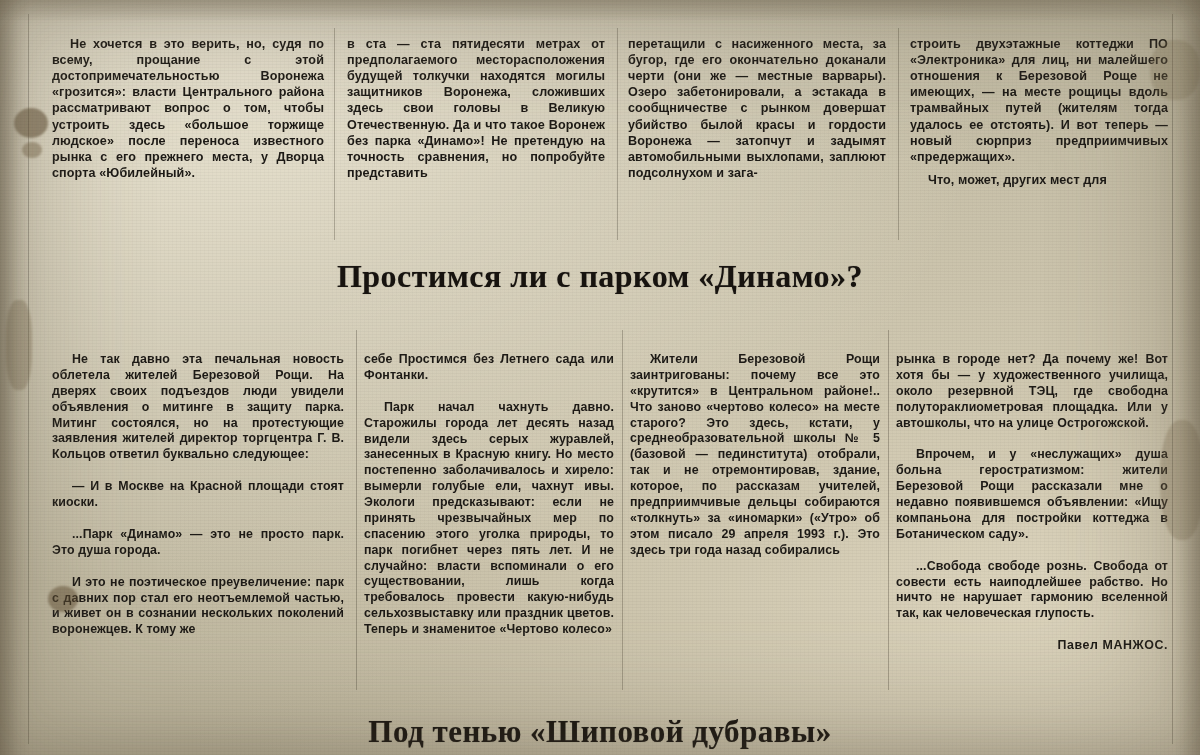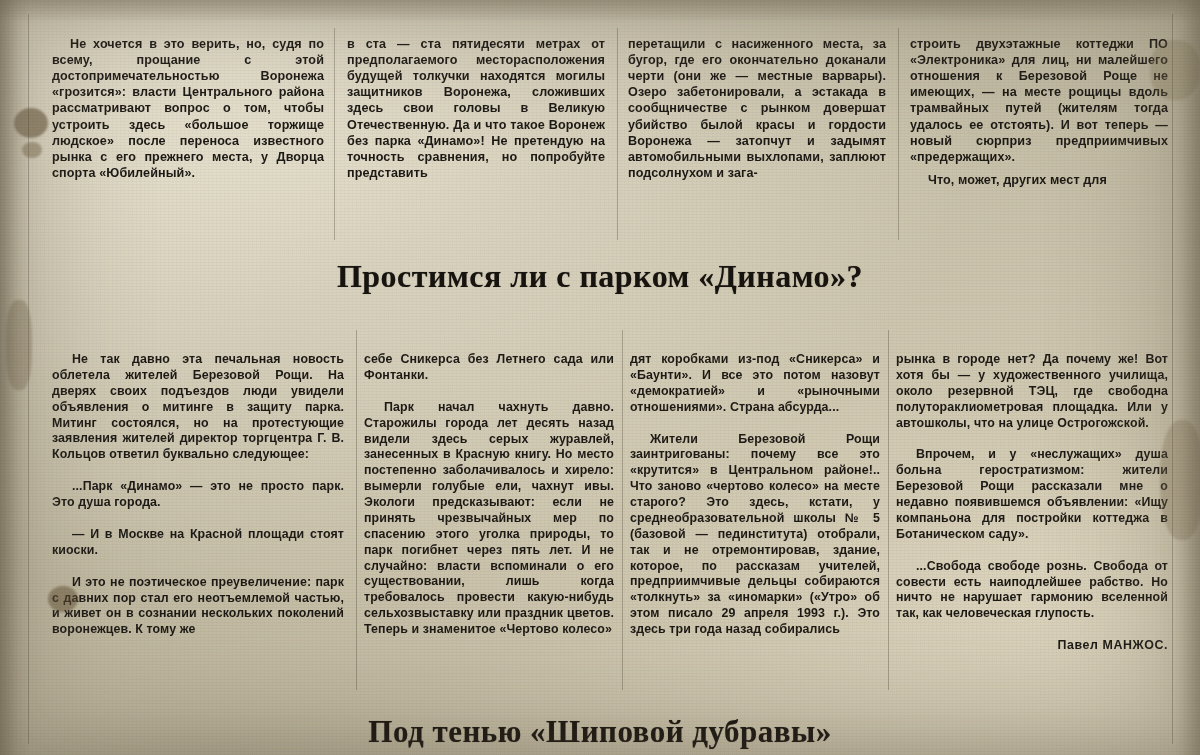--- a/index.html
+++ b/index.html
@@ -130,32 +130,31 @@
 
   <div class="col top-col" style="left:910px; top:36px; width:258px;">
     <p>строить двухэтажные коттеджи ПО «Электроника» для лиц, ни малейшего отношения к Березовой Роще не имеющих, — на месте рощицы вдоль трамвайных путей (жителям тогда удалось ее отстоять). И вот теперь — новый сюрприз предприимчивых «предержащих».</p>
     <p class="ind" style="margin-top:7px;">Что, может, других мест для</p>
   </div>
 
   <h1 class="headline" id="headline-main" style="margin:0;">Простимся ли с парком «Динамо»?</h1>
 
   <div class="col body-col" style="left:52px; top:336px; width:292px;">
     <p>Не так давно эта печальная новость облетела жителей Березовой Рощи. На дверях своих подъездов люди увидели объявления о митинге в защиту парка. Митинг состоялся, но на протестующие заявления жителей директор торгцентра Г. В. Кольцов ответил буквально следующее:</p>
+    <p>— И в Москве на Красной площади стоят киоски.</p>
     <p>...Парк «Динамо» — это не просто парк. Это душа города.</p>
-    <p>— И в Москве на Красной площади стоят киоски.</p>
     <p>И это не поэтическое преувеличение: парк с давних пор стал его неотъемлемой частью, и живет он в сознании нескольких поколений воронежцев. К тому же</p>
   </div>
 
   <div class="col body-col" style="left:364px; top:336px; width:250px;">
-    <p class="noind">себе Сникерса без Летнего сада или Фонтанки.</p>
+    <p class="noind">себе Простимся без Летнего сада или Фонтанки.</p>
     <p>Парк начал чахнуть давно. Старожилы города лет десять назад видели здесь серых журавлей, занесенных в Красную книгу. Но место постепенно заболачивалось и хирело: вымерли голубые ели, чахнут ивы. Экологи предсказывают: если не принять чрезвычайных мер по спасению этого уголка природы, то парк погибнет через пять лет. И не случайно: власти вспоминали о его существовании, лишь когда требовалось провести какую-нибудь сельхозвыставку или праздник цветов. Теперь и знаменитое «Чертово колесо»</p>
   </div>
 
   <div class="col body-col" style="left:630px; top:336px; width:250px;">
-    <p class="noind">дят коробками из-под «Сникерса» и «Баунти». И все это потом назовут «демократией» и «рыночными отношениями». Страна абсурда...</p>
     <p>Жители Березовой Рощи заинтригованы: почему все это «крутится» в Центральном районе!.. Что заново «чертово колесо» на месте старого? Это здесь, кстати, у среднеобразовательной школы № 5 (базовой — пединститута) отобрали, так и не отремонтировав, здание, которое, по рассказам учителей, предприимчивые дельцы собираются «толкнуть» за «иномарки» («Утро» об этом писало 29 апреля 1993 г.). Это здесь три года назад собирались</p>
   </div>
 
   <div class="col body-col" style="left:896px; top:336px; width:272px;">
     <p class="noind">рынка в городе нет? Да почему же! Вот хотя бы — у художественного училища, около резервной ТЭЦ, где свободна полутораклиометровая площадка. Или у автошколы, что на улице Острогожской.</p>
     <p>Впрочем, и у «неслужащих» душа больна геростратизмом: жители Березовой Рощи рассказали мне о недавно появившемся объявлении: «Ищу компаньона для постройки коттеджа в Ботаническом саду».</p>
     <p>...Свобода свободе рознь. Свобода от совести есть наиподлейшее рабство. Но ничто не нарушает гармонию вселенной так, как человеческая глупость.</p>
     <div class="sign">Павел  МАНЖОС.</div>
   </div>
 

